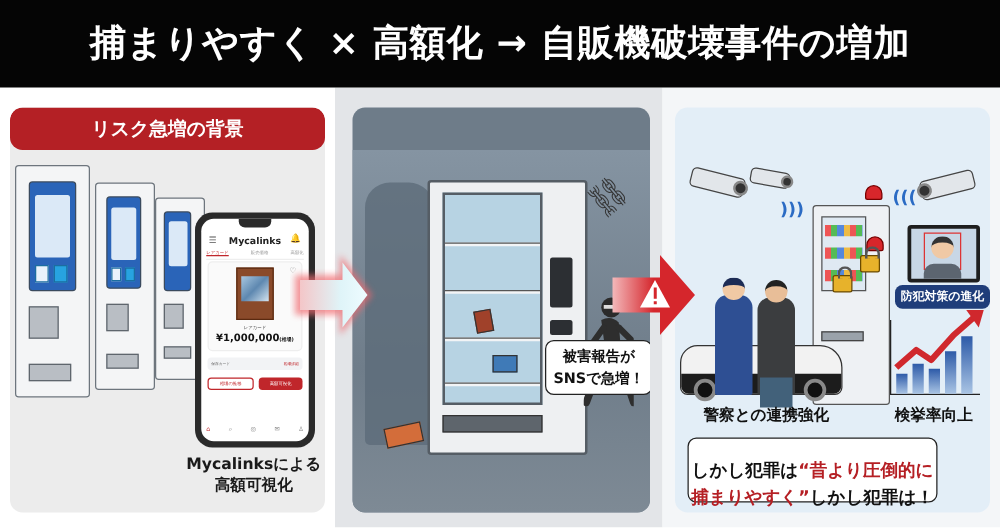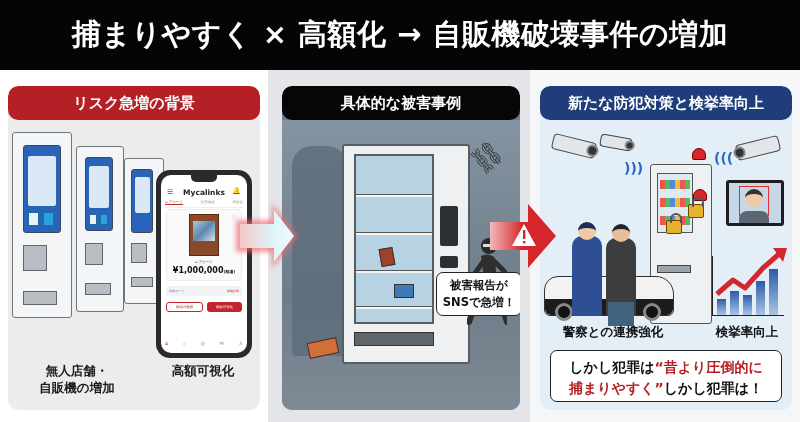--- a/index.html
+++ b/index.html
@@ -106,22 +106,22 @@
   .officer { position: absolute; left: 28px; top: 0; width: 30px; height: 80px; background: #2e4f93; border-radius: 10px 10px 2px 2px; }
   .officer-head { position: absolute; left: 6px; top: -14px; width: 18px; height: 18px; background: #f1c9a4; border-radius: 50%; border-top: 6px solid #1d2c55; }
   .suspect { position: absolute; left: 62px; top: 2px; width: 30px; height: 78px; background: #3b3d3f; border-radius: 10px 10px 2px 2px; }
   .suspect-head { position: absolute; left: 6px; top: -14px; width: 18px; height: 18px; background: #e8be98; border-radius: 50%; border-top: 5px solid #222; }
   .suspect-legs { position: absolute; left: 2px; bottom: -10px; width: 26px; height: 24px; background: #42617a; }
 
   .chart { position: absolute; left: 172px; top: 170px; width: 72px; height: 60px; border-left: 1.5px solid #222; border-bottom: 1.5px solid #222; }
   .chart-bar { position: absolute; bottom: 0; width: 9px; background: linear-gradient(180deg,#2d5aa8,#a9c4e4); }
 
   .right-cap { position: absolute; font-size: 12.5px; font-weight: bold; color: #111; text-align: center; }
-  .note { position: absolute; left: 10px; top: 264px; width: 232px; height: 52px; background: #fff; border: 1.5px solid #222; border-radius: 7px;
-    font-size: 14px; font-weight: bold; color: #111; text-align: center; line-height: 21px; padding-top: 6px; }
+  .note { position: absolute; left: 10px; top: 264px; width: 200px; height: 52px; background: #fff; border: 1.5px solid #222; border-radius: 7px;
+    font-size: 14px; font-weight: bold; color: #111; text-align: center; line-height: 21px; padding-top: 16px; }
   .note .hl { color: #b51f24; }
 </style>
 </head>
 <body>
 
 <div class="stage"></div>
 <div class="mid-bg"></div>
 <div class="right-bg"></div>
 
 <div class="title-bar">捕まりやすく × 高額化 → 自販機破壊事件の増加</div>
@@ -187,32 +187,28 @@
       <div class="phone-nav">
         <span>⌂</span>
         <span>⌕</span>
         <span>◎</span>
         <span>✉</span>
         <span>♙</span>
       </div>
     </div>
   </div>
 
-  <div class="caption" style="left:14px;top:276px;width:110px;">
-    <div>無人店舗・</div>
-    <div>自販機の増加</div>
-  </div>
   <div class="caption" style="left:138px;top:276px;width:114px;">
+    <div>Mycalinksによる</div>
     <div>高額可視化</div>
   </div>
 </div>
 
 <div class="panel panel-mid">
   <div class="mid-wall"></div>
-  <div class="panel-header hdr-black">具体的な被害事例</div>
   <div class="mid-shadow-fig"></div>
 
   <div class="broken-vm">
     <div class="broken-glass">
       <div class="shelf" style="top:38px;"></div>
       <div class="shelf" style="top:76px;"></div>
       <div class="shelf" style="top:114px;"></div>
       <div class="shelf" style="top:150px;"></div>
       <div style="position:absolute;left:24px;top:92px;width:14px;height:18px;background:#a0412a;border:1px solid #333;transform:rotate(-10deg);"></div>
       <div style="position:absolute;left:38px;top:128px;width:20px;height:14px;background:#3f7ab7;border:1px solid #333;"></div>
@@ -237,21 +233,20 @@
   <div class="box-debris"></div>
 
   <div class="bubble" style="left:154px;top:186px;">
     <div>被害報告が</div>
     <div>SNSで急増！</div>
   </div>
 
 </div>
 
 <div class="panel panel-right">
-  <div class="panel-header hdr-navy">新たな防犯対策と検挙率向上</div>
 
   <div class="cam" style="left:12px;top:52px;transform:rotate(14deg);">
       <div class="cam-lens"></div>
     </div>
   <div class="cam" style="left:60px;top:50px;width:32px;height:13px;transform:rotate(10deg);">
       <div class="cam-lens" style="width:10px;height:10px;"></div>
     </div>
   <div class="cam" style="left:196px;top:54px;transform:scaleX(-1) rotate(14deg);">
       <div class="cam-lens"></div>
     </div>
@@ -272,20 +267,21 @@
   <div class="lock" style="left:126px;top:134px;"></div>
   <div class="lock" style="left:148px;top:118px;"></div>
 
   <div class="monitor">
     <div class="monitor-screen">
       <div class="bracket"></div>
       <div class="monitor-face"></div>
       <div class="monitor-body"></div>
     </div>
   </div>
+  <div class="prev-label">防犯対策の進化</div>
 
   <div class="police-scene">
     <div class="car">
       <div class="car-bottom"></div>
       <div class="wheel" style="left:10px;"></div>
       <div class="wheel" style="left:98px;"></div>
     </div>
     <div class="officer">
         <div class="officer-head"></div>
       </div>

